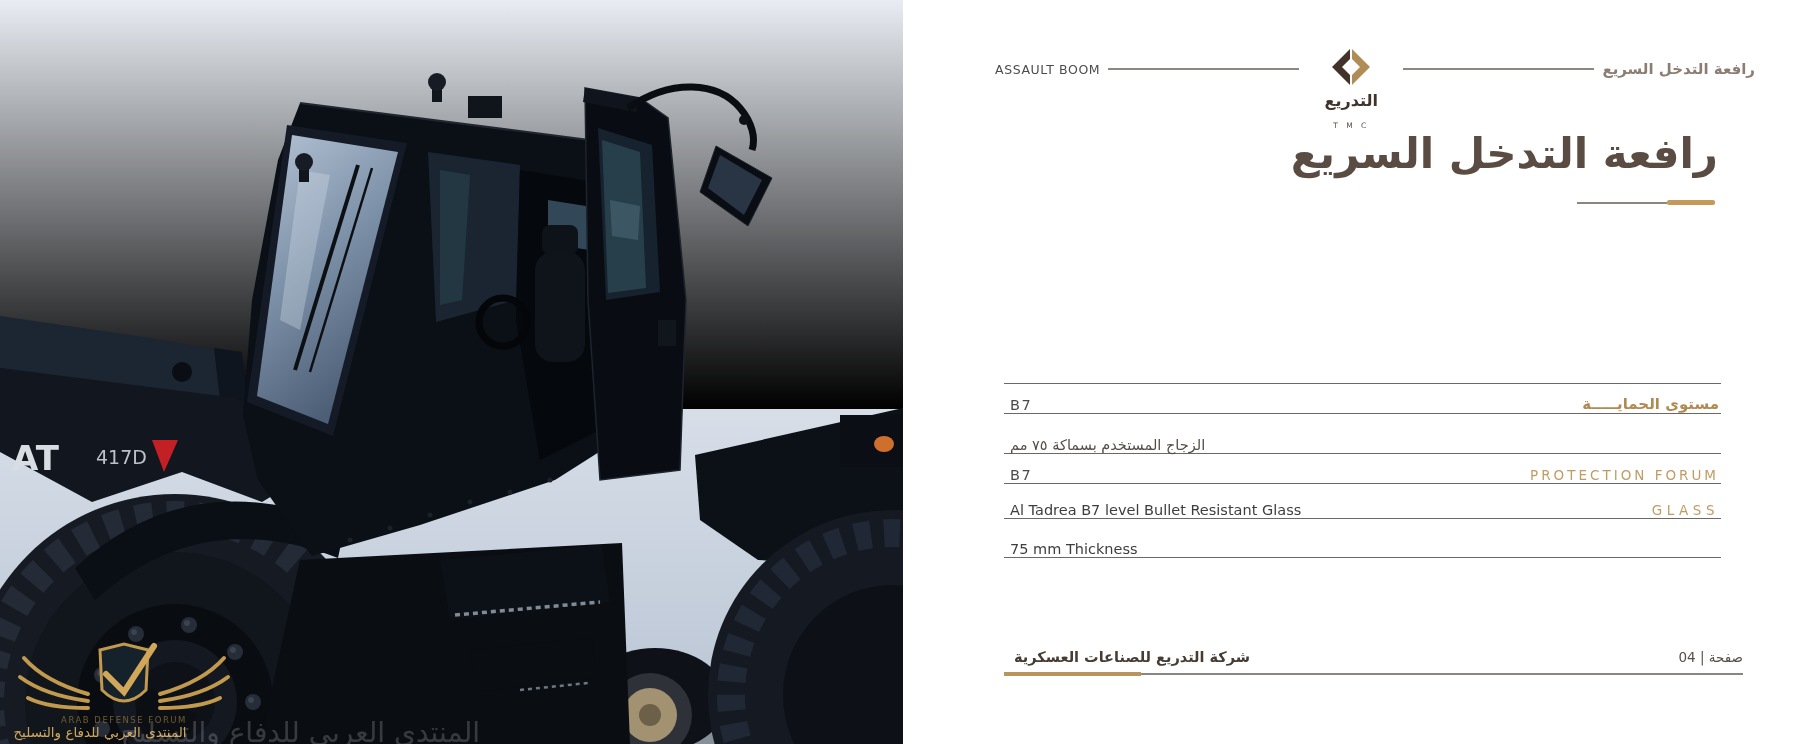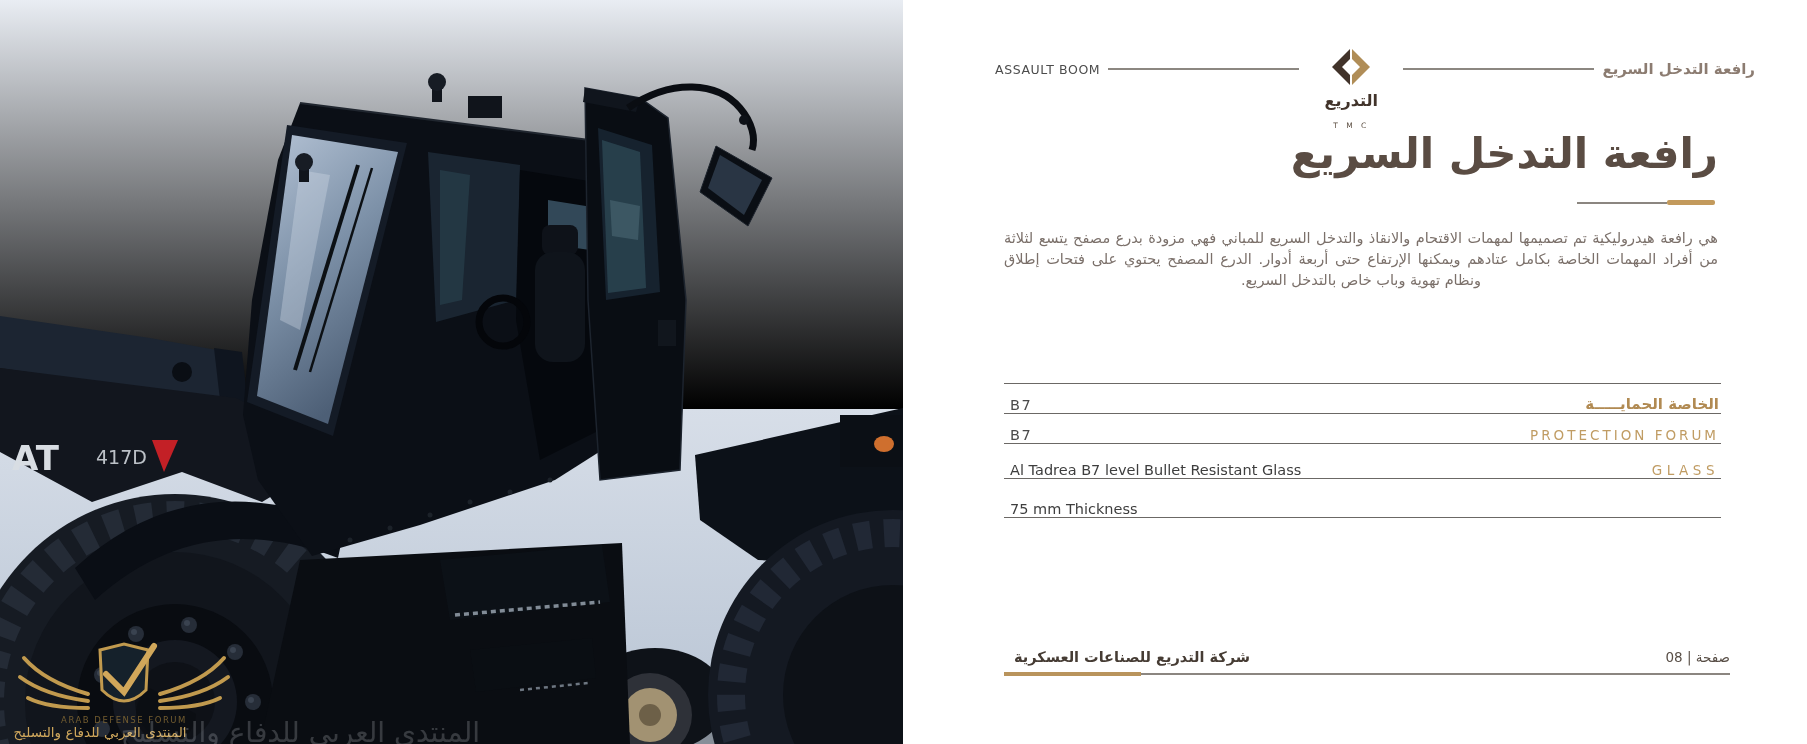--- a/index.html
+++ b/index.html
@@ -24,21 +24,21 @@
   .specs{position:absolute;top:383px;left:101px;right:86px;}
   .srow{display:flex;align-items:flex-end;justify-content:space-between;border-top:1.5px solid #6b6865;box-sizing:border-box;}
   .srow:last-child{border-bottom:1.5px solid #6b6865;}
   .h30{height:30px;}.h35{height:35px;}.h40{height:40px;}
   .sval{padding-left:6px;color:#3e3e3e;font-size:14.5px;white-space:nowrap;}
   .sval.ar{direction:rtl;color:#544d46;}
   .sval .b7{letter-spacing:1.5px;color:#4b4b4b;}
   .slabel-ar{font-size:15px;font-weight:bold;color:#b18a52;direction:rtl;white-space:nowrap;padding-right:2px;}
   .slabel-en{font-size:13.5px;color:#c09c63;letter-spacing:3px;white-space:nowrap;padding-right:2px;}
   .slabel-en.glass{letter-spacing:4.5px;margin-left:32px;}
-  .foot{position:absolute;top:649px;left:101px;right:77px;}
+  .foot{position:absolute;top:649px;left:101px;right:64px;}
   .foot-row{display:flex;justify-content:space-between;align-items:baseline;}
   .foot-company{font-size:14.5px;font-weight:bold;color:#463c34;direction:rtl;padding-left:10px;}
   .foot-page{font-size:13.5px;color:#584e46;direction:rtl;}
   .foot-line{position:relative;height:6px;margin-top:6px;}
   .foot-line .base{position:absolute;left:0;right:0;top:2px;height:1.5px;background:#8b8680;}
   .foot-line .gold{position:absolute;left:0;top:0.5px;width:137px;height:4.5px;background:#b9945c;}
 </style>
 </head>
 <body>
 
@@ -226,45 +226,48 @@
       <div class="hdr-rule"></div>
       <span class="hdr-right">رافعة التدخل السريع</span>
     </div>
 
     <h1 class="title" style="margin:0;font-weight:bold;">رافعة التدخل السريع</h1>
     <div class="title-underline">
       <span class="seg-gray"></span>
       <span class="seg-gold"></span>
     </div>
 
-    <p class="para">هي رافعة هيدروليكية تم تصميمها لمهمات الاقتحام والانقاذ والتدخل السريع للمباني فهي مزودة بدرع مصفح يتسع لثلاثة من أفراد المهمات الخاصة بكامل عتادهم ويمكنها الإرتفاع حتى أربعة أدوار. الدرع المصفح يحتوي على فتحات إطلاق ونظام تهوية وباب خاص بالتدخل السريع.</p>
 
     <div class="specs">
       <div class="srow h30">
         <span class="sval"><span class="b7">B7</span></span>
-        <span class="slabel-ar">الخاصة الحمايـــــة</span>
+        <span class="slabel-ar">مستوى الحمايـــــة</span>
+      </div>
+      <div class="srow h40">
+        <span class="sval ar">الزجاج المستخدم بسماكة ٧٥ مم</span>
+        <span class="slabel-ar"></span>
       </div>
       <div class="srow h30">
         <span class="sval"><span class="b7">B7</span></span>
         <span class="slabel-en">PROTECTION FORUM</span>
       </div>
       <div class="srow h35">
         <span class="sval">Al Tadrea B7 level Bullet Resistant Glass</span>
         <span class="slabel-en glass">GLASS</span>
       </div>
       <div class="srow h40">
         <span class="sval">75 mm Thickness</span>
         <span class="slabel-en"></span>
       </div>
     </div>
 
     <div class="foot">
       <div class="foot-row">
         <span class="foot-company">شركة التدريع للصناعات العسكرية</span>
-        <span class="foot-page">صفحة | 08</span>
+        <span class="foot-page">صفحة | 04</span>
       </div>
       <div class="foot-line">
         <span class="base"></span>
         <span class="gold"></span>
       </div>
     </div>
 
   </div>
 </div>
 

